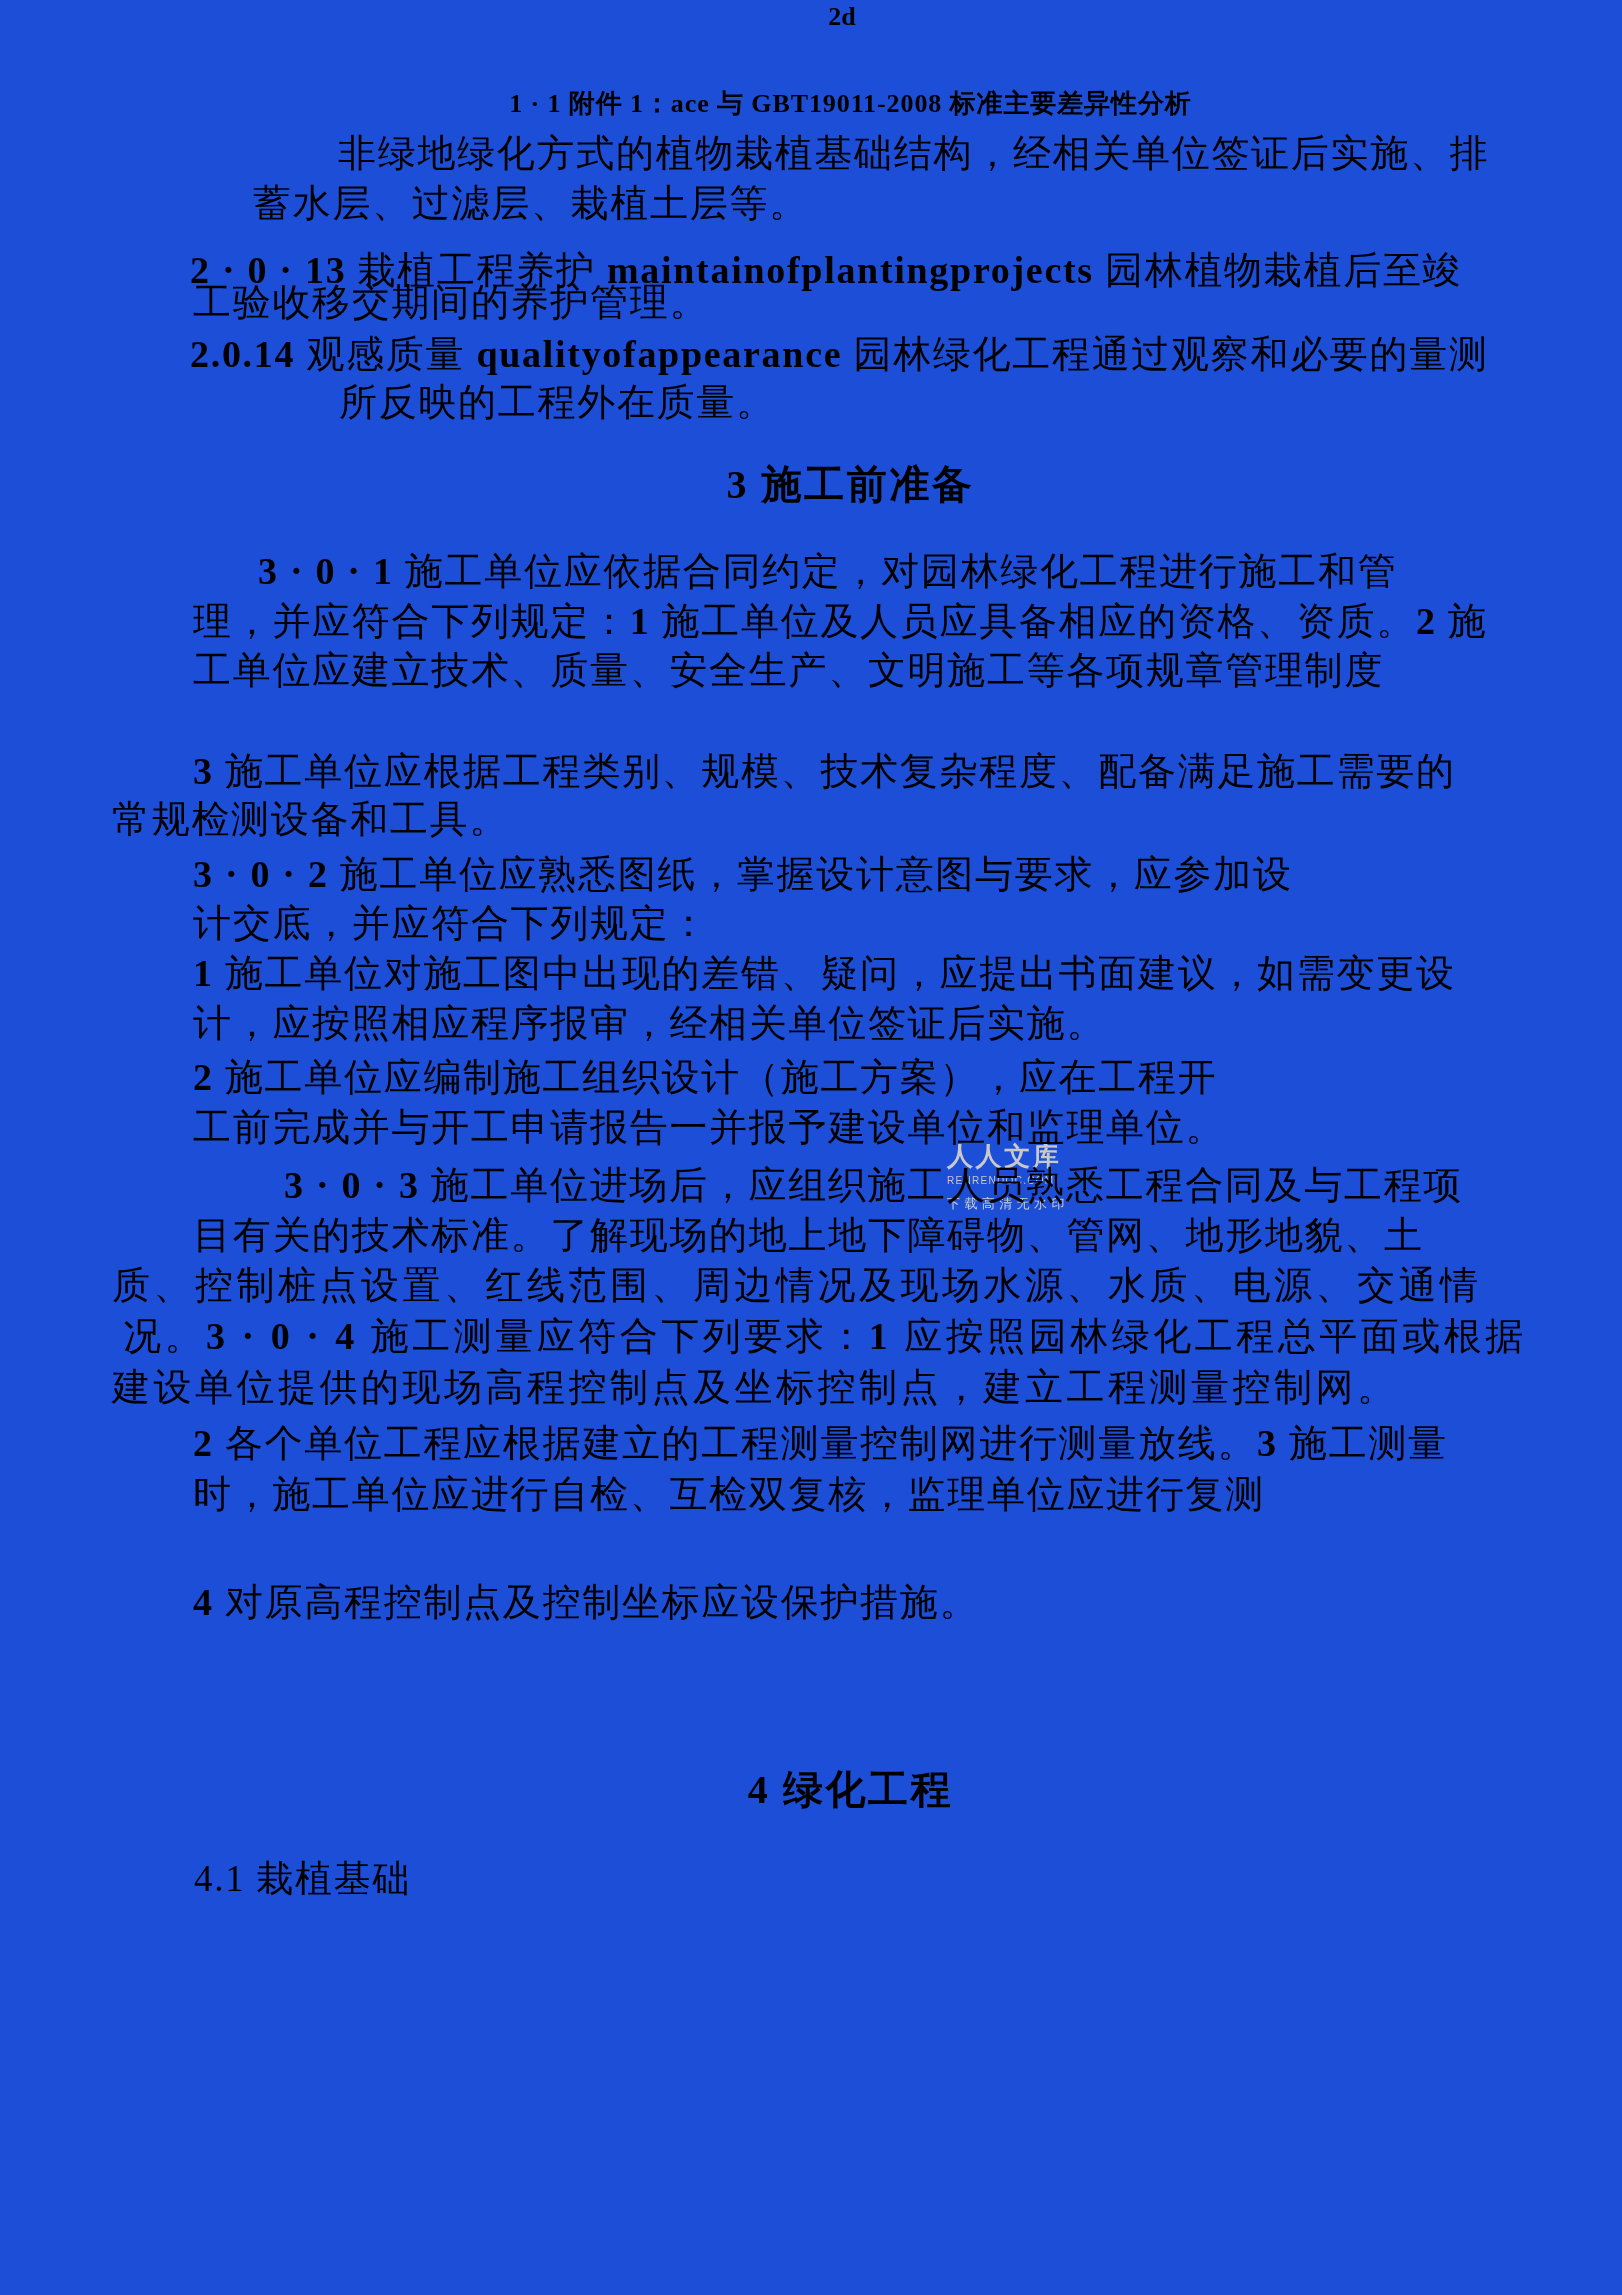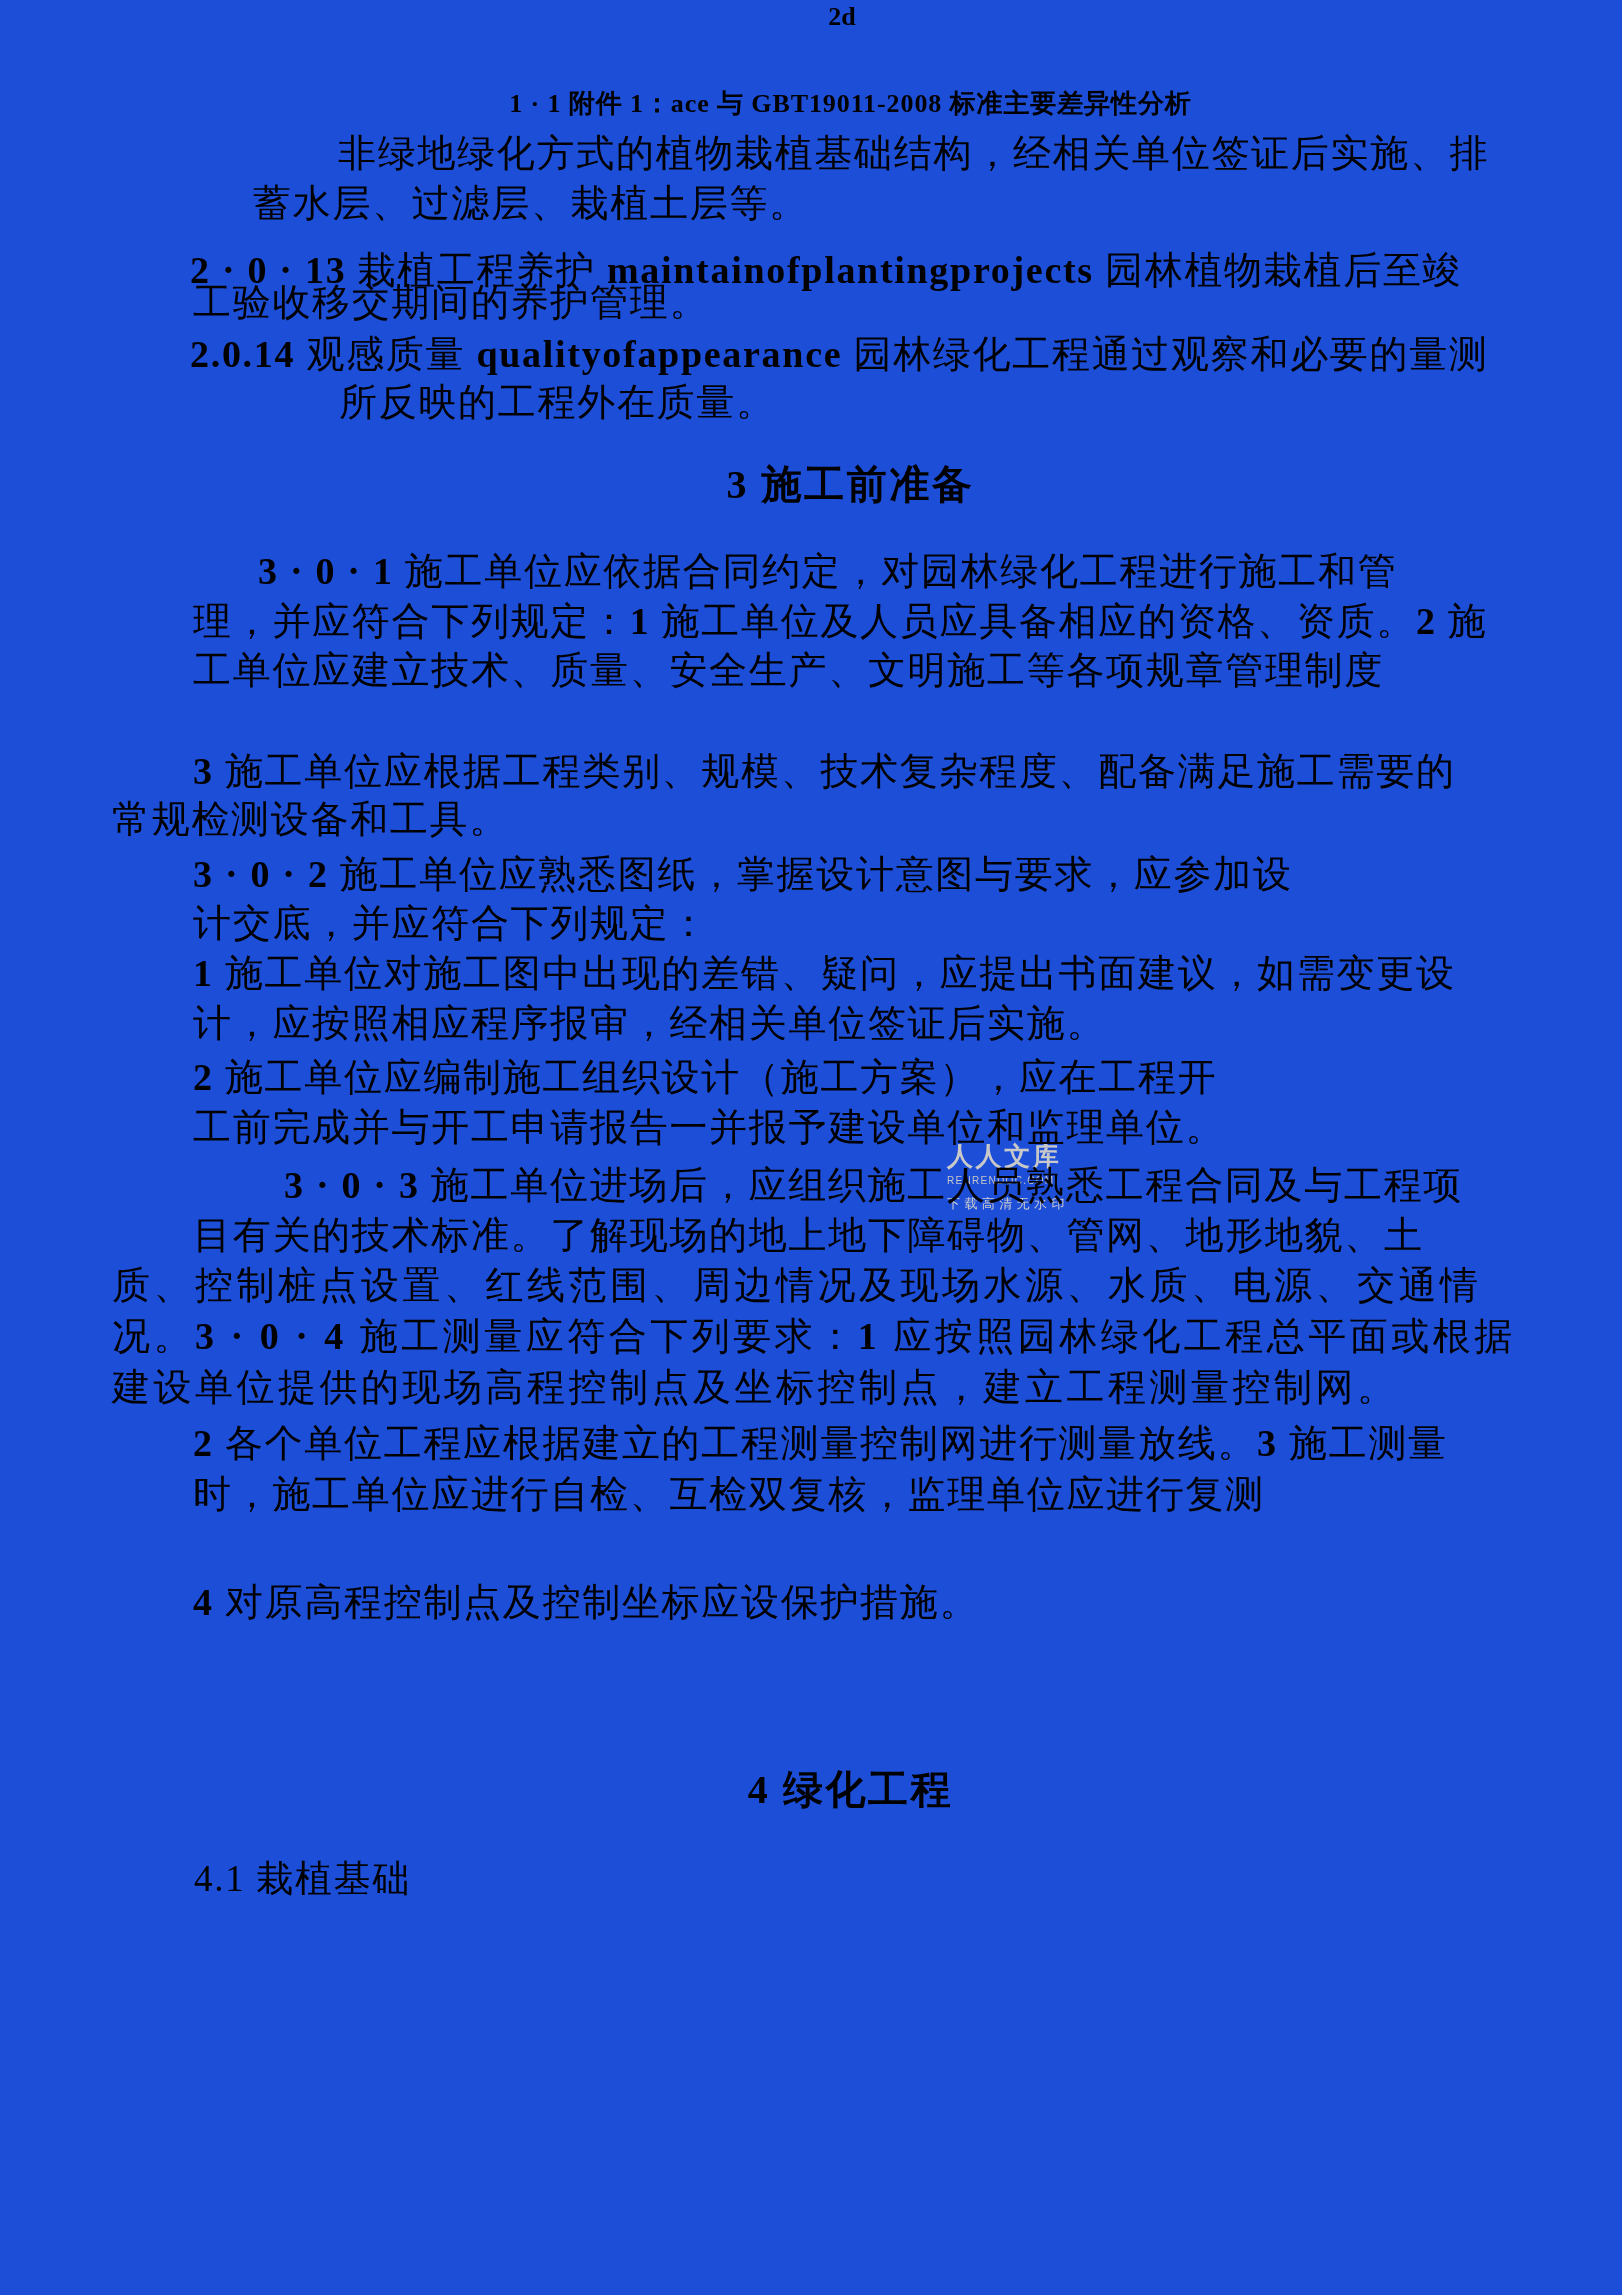--- a/index.html
+++ b/index.html
@@ -94,21 +94,21 @@
   <div class="ln" style="top:1055px;left:193px"><span class="b">2 </span><span>施工单位应编制施工组织设计（施工方案），应在工程开</span></div>
 
   <div class="ln" style="top:1105px;left:193px"><span>工前完成并与开工申请报告一并报予建设单位和监理单位。</span></div>
 
   <div class="ln" style="top:1163px;left:284px"><span class="b">3 · 0 · 3 </span><span>施工单位进场后，应组织施工人员熟悉工程合同及与工程项</span></div>
 
   <div class="ln" style="top:1213px;left:193px"><span>目有关的技术标准。了解现场的地上地下障碍物、管网、地形地貌、土</span></div>
 
   <div class="ln wide" style="top:1263px;left:112px"><span>质、控制桩点设置、红线范围、周边情况及现场水源、水质、电源、交通情</span></div>
 
-  <div class="ln wide" style="top:1314px;left:112px"><span>况。</span><span class="b">3 · 0 · 4 </span><span>施工测量应符合下列要求：</span><span class="b">1 </span><span>应按照园林绿化工程总平面或根据</span></div>
+  <div class="ln wide" style="top:1314px;left:123px"><span>况。</span><span class="b">3 · 0 · 4 </span><span>施工测量应符合下列要求：</span><span class="b">1 </span><span>应按照园林绿化工程总平面或根据</span></div>
 
   <div class="ln wide" style="top:1365px;left:112px"><span>建设单位提供的现场高程控制点及坐标控制点，建立工程测量控制网。</span></div>
 
   <div class="ln" style="top:1421px;left:193px"><span class="b">2 </span><span>各个单位工程应根据建立的工程测量控制网进行测量放线。</span><span class="b">3 </span><span>施工测量</span></div>
 
   <div class="ln" style="top:1472px;left:193px"><span>时，施工单位应进行自检、互检双复核，监理单位应进行复测</span></div>
 
   <div class="ln" style="top:1580px;left:193px"><span class="b">4 </span><span>对原高程控制点及控制坐标应设保护措施。</span></div>
 
   <div class="ln center h" style="top:1766px"><span>4 绿化工程</span></div>

